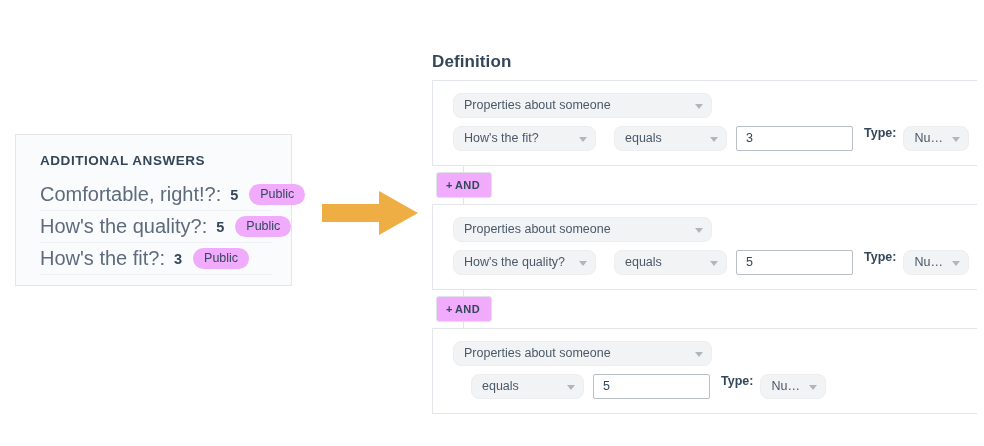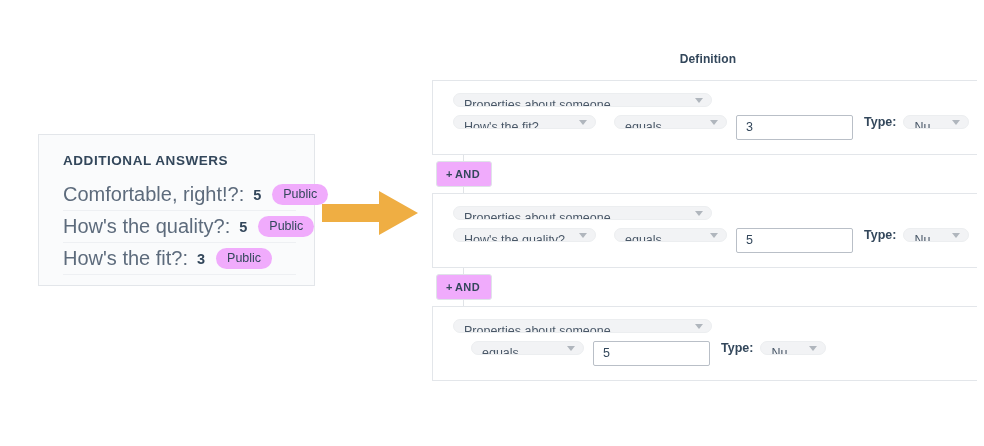--- a/index.html
+++ b/index.html
@@ -20,21 +20,20 @@
   
   .answers-card {
     position: absolute;
     left: 15px;
     top: 134px;
     width: 277px;
     height: 152px;
     background: #fafbfc;
     border: 1px solid #e3e6ea;
     box-sizing: border-box;
-    margin-left: 23px;
   }
   .answers-title {
     position: absolute;
     left: 24px;
     top: 18px;
     font-size: 13.5px;
     font-weight: bold;
     letter-spacing: 0.55px;
     color: #33475b;
   }
@@ -82,26 +81,25 @@
   }
 
   
   .definition-panel {
     position: absolute;
     left: 432px;
     top: 52px;
     width: 552px;
   }
   .definition-label {
-    font-size: 12px;
-    font-weight: bold;
-    color: #33475b;
-    margin-bottom: 14px;
+    font-size: 17px;
+    font-weight: bold;
+    color: #33475b;
+    margin-bottom: 8px;
     letter-spacing: 0.1px;
-    text-align: center;
   }
   .filter-group {
     position: relative;
   }
   
   .connector {
     position: absolute;
     left: 31px;
     width: 1px;
     background: #e0e3e7;
@@ -124,21 +122,21 @@
     display: flex;
     align-items: flex-start;
   }
 
   
   .sel {
     position: relative;
     background: #f2f3f5;
     border: 1px solid #eceef0;
     box-sizing: border-box;
-    height: 14px;
+    height: 25px;
     line-height: 23px;
     font-size: 12.5px;
     color: #4a5868;
     padding: 0 22px 0 10px;
     border-radius: 8px;
     white-space: nowrap;
     overflow: hidden;
     text-overflow: ellipsis;
   }
   .sel .caret {

